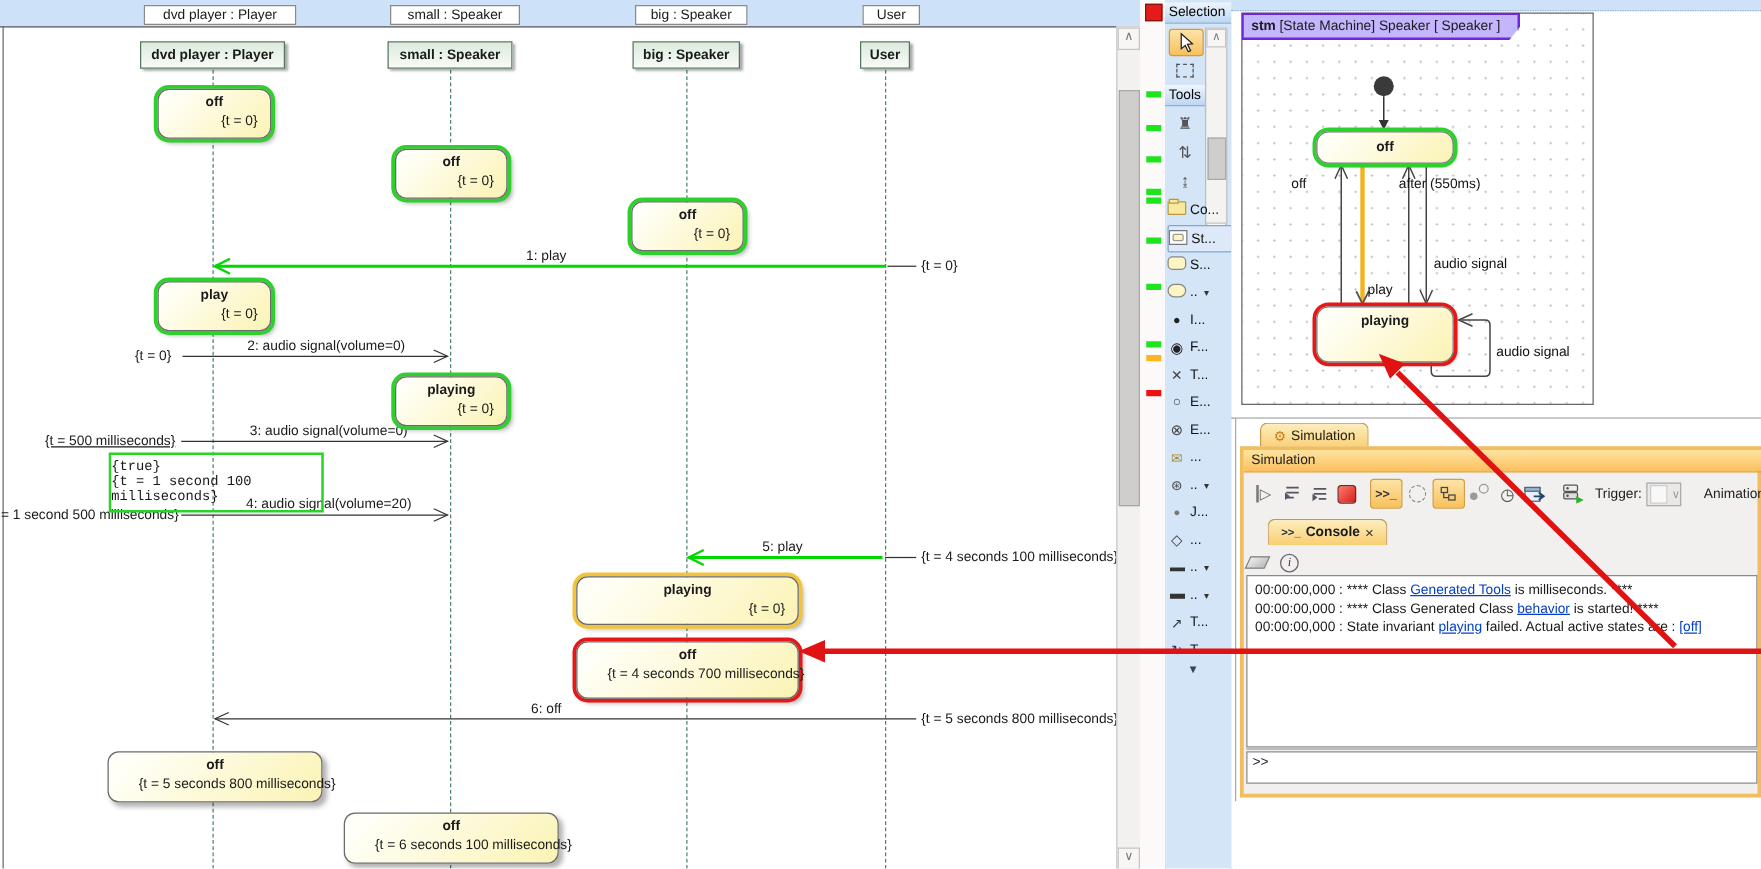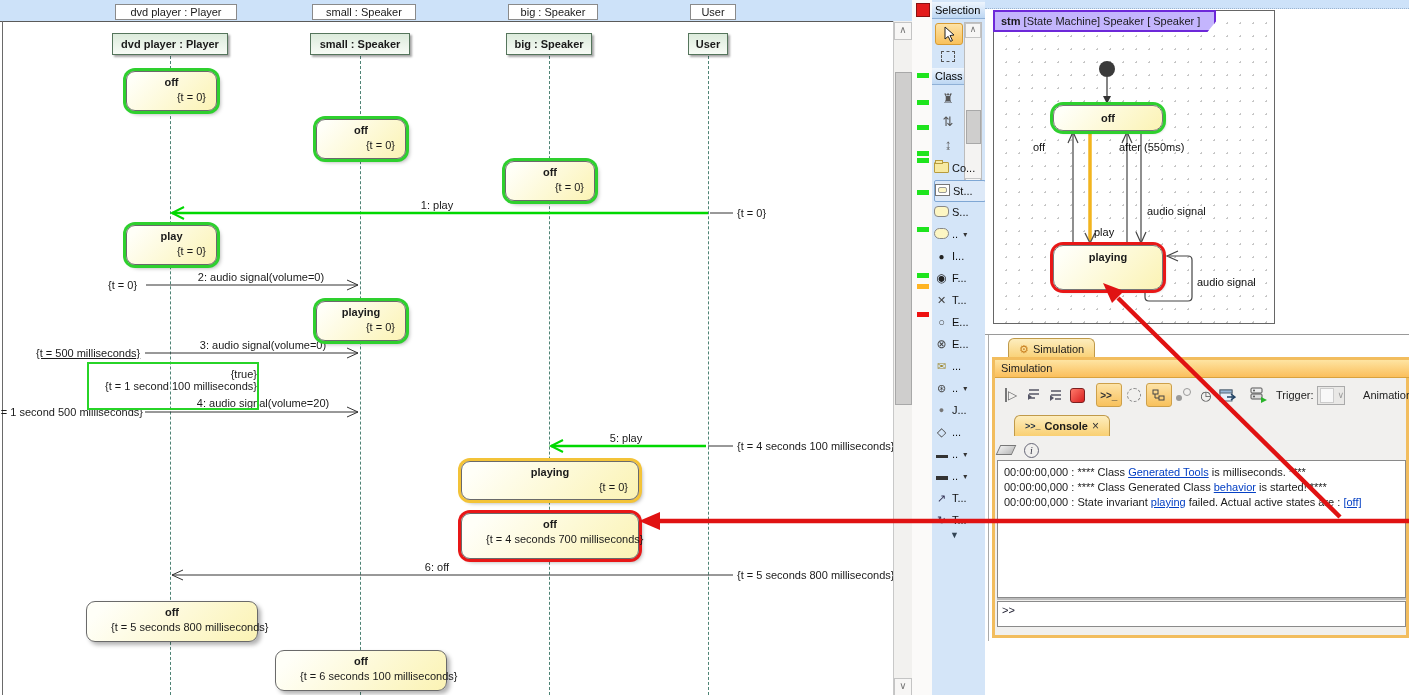--- a/index.html
+++ b/index.html
@@ -20,21 +20,21 @@
        box-shadow:3px 3px 4px rgba(0,0,0,.3);}
   .ring-green{box-shadow:0 0 0 3px #2ed02e,3px 3px 4px rgba(0,0,0,.35);}
   .ring-orange{box-shadow:0 0 0 3px #f3c338,3px 3px 4px rgba(0,0,0,.35);}
   .ring-red{box-shadow:0 0 0 3px #e81717,3px 3px 4px rgba(0,0,0,.35);}
   .inv-name{position:absolute;left:0;top:4px;width:100%;text-align:center;font-weight:bold;}
   .inv-time{position:absolute;top:19px;right:10px;}
   .inv-time-c{position:absolute;top:19px;left:0;width:100%;text-align:left;margin-left:24px;}
   .msg-label{transform:translateX(-50%);white-space:nowrap;}
   .time-label{white-space:nowrap;}
   #constraint{left:87px;top:362px;width:168px;height:44px;border:2px solid #27d427;}
-  #constraint div{width:100%;text-align:right;}
+  #constraint div{width:100%;text-align:left;font-family:Liberation Mono, monospace;}
 
   
   #vscroll{left:893px;top:21px;width:18px;height:674px;background:#f2f1ef;border-left:1px solid #c8c8c8;}
   .sbtn{left:894px;width:16px;height:16px;background:#f7f6f5;border:1px solid #c4c4c4;text-align:center;
         line-height:14px;color:#777;font-size:10px;}
   #vthumb{left:895px;top:72px;width:15px;height:331px;background:#cfcecd;border:1px solid #a8a8a8;}
   #marks{left:912px;top:0;width:20px;height:695px;background:#fbfaf9;border-right:1px solid #9db7d6;}
   .mark{left:917px;width:12px;height:5px;}
   .mk-g{background:#1ee41e;}
   .mk-o{background:#ffb424;}
@@ -236,21 +236,21 @@
   </div>
   <div class="abs ptool" style="top:46px;">
     <span style="width:12px;height:9px;border:1px dashed #555;display:block;"></span>
   </div>
 
   <div class="abs mini-sb"></div>
   <div class="abs mini-btn" style="top:23px;"><span>∧</span></div>
   <div id="mini-thumb" class="abs"></div>
   <div class="abs mini-btn" style="top:178px;"><span>∨</span></div>
 
-  <div class="abs phead" style="top:68px;width:29px;">Class</div>
+  <div class="abs phead" style="top:68px;width:29px;">Tools</div>
 
   <div class="abs ptool" style="top:88px;">
       <span style="color:#555;font-size:13px;">♜</span>
     </div>
   <div class="abs ptool" style="top:111px;">
       <span style="color:#555;font-size:13px;">⇅</span>
     </div>
   <div class="abs ptool" style="top:134px;">
       <span style="color:#555;font-size:13px;">↨</span>
     </div>

